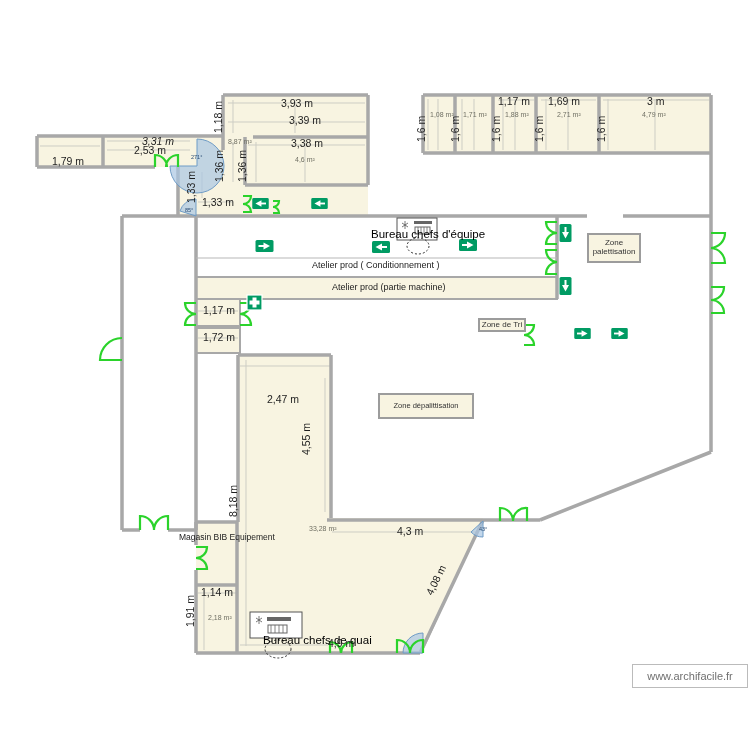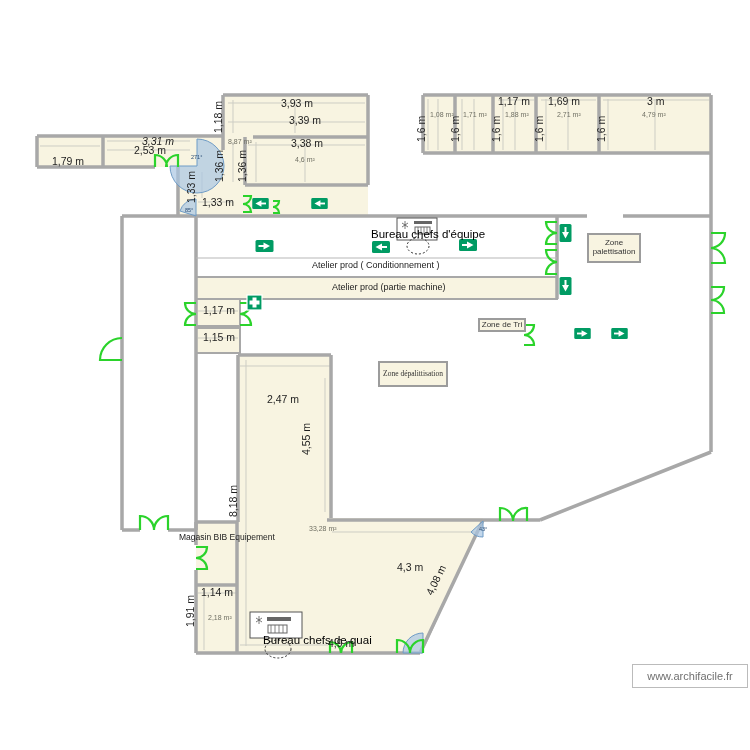--- a/index.html
+++ b/index.html
@@ -172,38 +172,38 @@
 <div class="lb dim v" style="left:545px;top:130px;">1,6 m</div>
 <div class="lb area" style="left:557px;top:109px;">2,71 m²</div>
 <div class="lb dim" style="left:647px;top:95px;">3 m</div>
 <div class="lb dim v" style="left:607px;top:130px;">1,6 m</div>
 <div class="lb area" style="left:642px;top:109px;">4,79 m²</div>
 
 <div class="lb room-lg" style="left:371px;top:228px;">Bureau chefs d'équipe</div>
 <div class="lb room-sm" style="left:312px;top:259px;">Atelier prod ( Conditionnement )</div>
 <div class="lb room-sm" style="left:332px;top:281px;">Atelier prod (partie machine)</div>
 <div class="lb dim" style="left:203px;top:304px;">1,17 m</div>
-<div class="lb dim" style="left:203px;top:331px;">1,15 m</div>
+<div class="lb dim" style="left:203px;top:331px;">1,72 m</div>
 <div class="lb dim" style="left:267px;top:357px;margin-top:36px;">2,47 m</div>
 <div class="lb dim v" style="left:312px;top:443px;">4,55 m</div>
 <div class="lb dim v" style="left:239px;top:505px;">8,18 m</div>
 
 <div class="zone" style="left:587px;top:233px;width:54px;height:30px;">
   <span>Zone palettisation</span>
 </div>
 <div class="zone" style="left:478px;top:318px;width:48px;height:14px;">
   <span>Zone de Tri</span>
 </div>
-<div class="zone" style="left:378px;top:361px;width:70px;height:26px;font-size:7.5px;white-space:nowrap;font-family:Liberation Serif, serif;">
+<div class="zone" style="left:378px;top:393px;width:96px;height:26px;font-size:7.5px;white-space:nowrap;">
   <span>Zone dépalittisation</span>
 </div>
 
 <div class="lb room-sm" style="left:179px;top:531px;font-size:8.5px;">Magasin BIB Equipement</div>
 <div class="lb area" style="left:309px;top:523px;">33,28 m²</div>
-<div class="lb dim" style="left:397px;top:525px;margin-top:36px;">4,3 m</div>
+<div class="lb dim" style="left:397px;top:525px;">4,3 m</div>
 <div class="lb dim r64" style="left:434px;top:585px;">4,08 m</div>
 <div class="lb dim" style="left:201px;top:586px;">1,14 m</div>
 <div class="lb dim v" style="left:196px;top:615px;">1,91 m</div>
 <div class="lb area" style="left:208px;top:612px;">2,18 m²</div>
 <div class="lb room-lg" style="left:231px;top:634px;padding-left:32px;">Bureau chefs de quai</div>
 <div class="lb dim" style="left:316px;top:637px;margin-left:12px;">4,9 m</div>
 
 <div class="lb ang" style="left:191px;top:151px;">271°</div>
 <div class="lb ang" style="left:185px;top:204px;">85°</div>
 <div class="lb ang" style="left:479px;top:523px;">43°</div>

